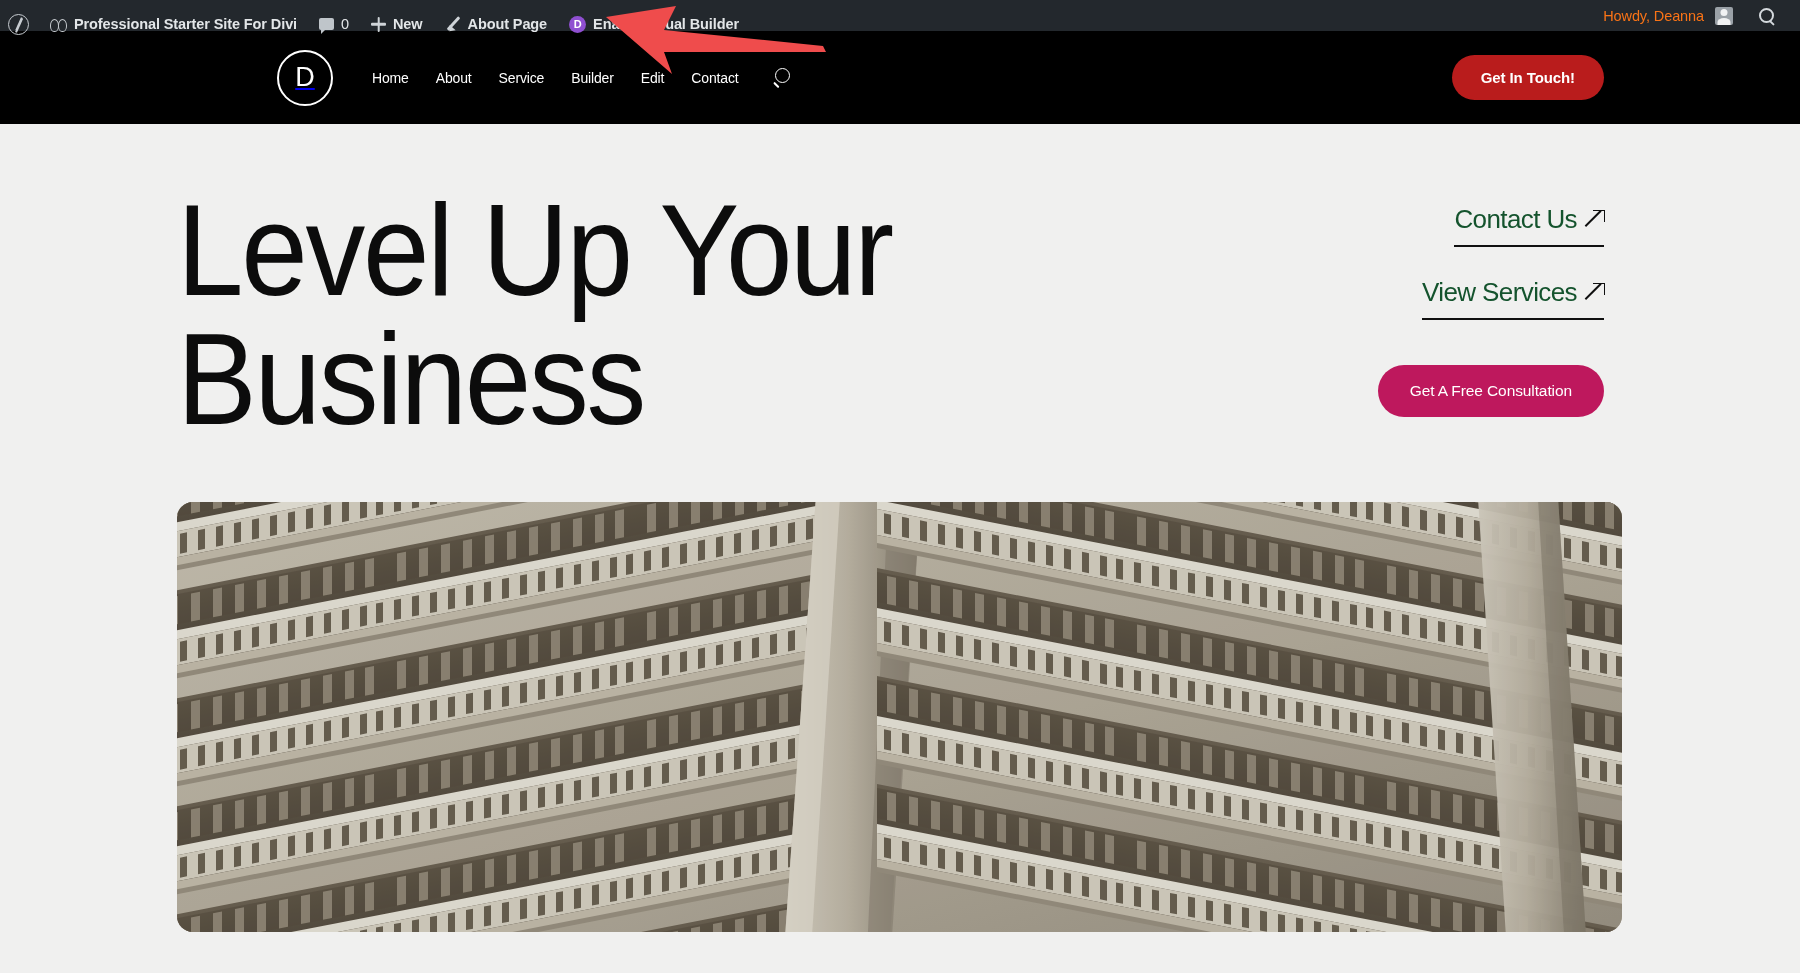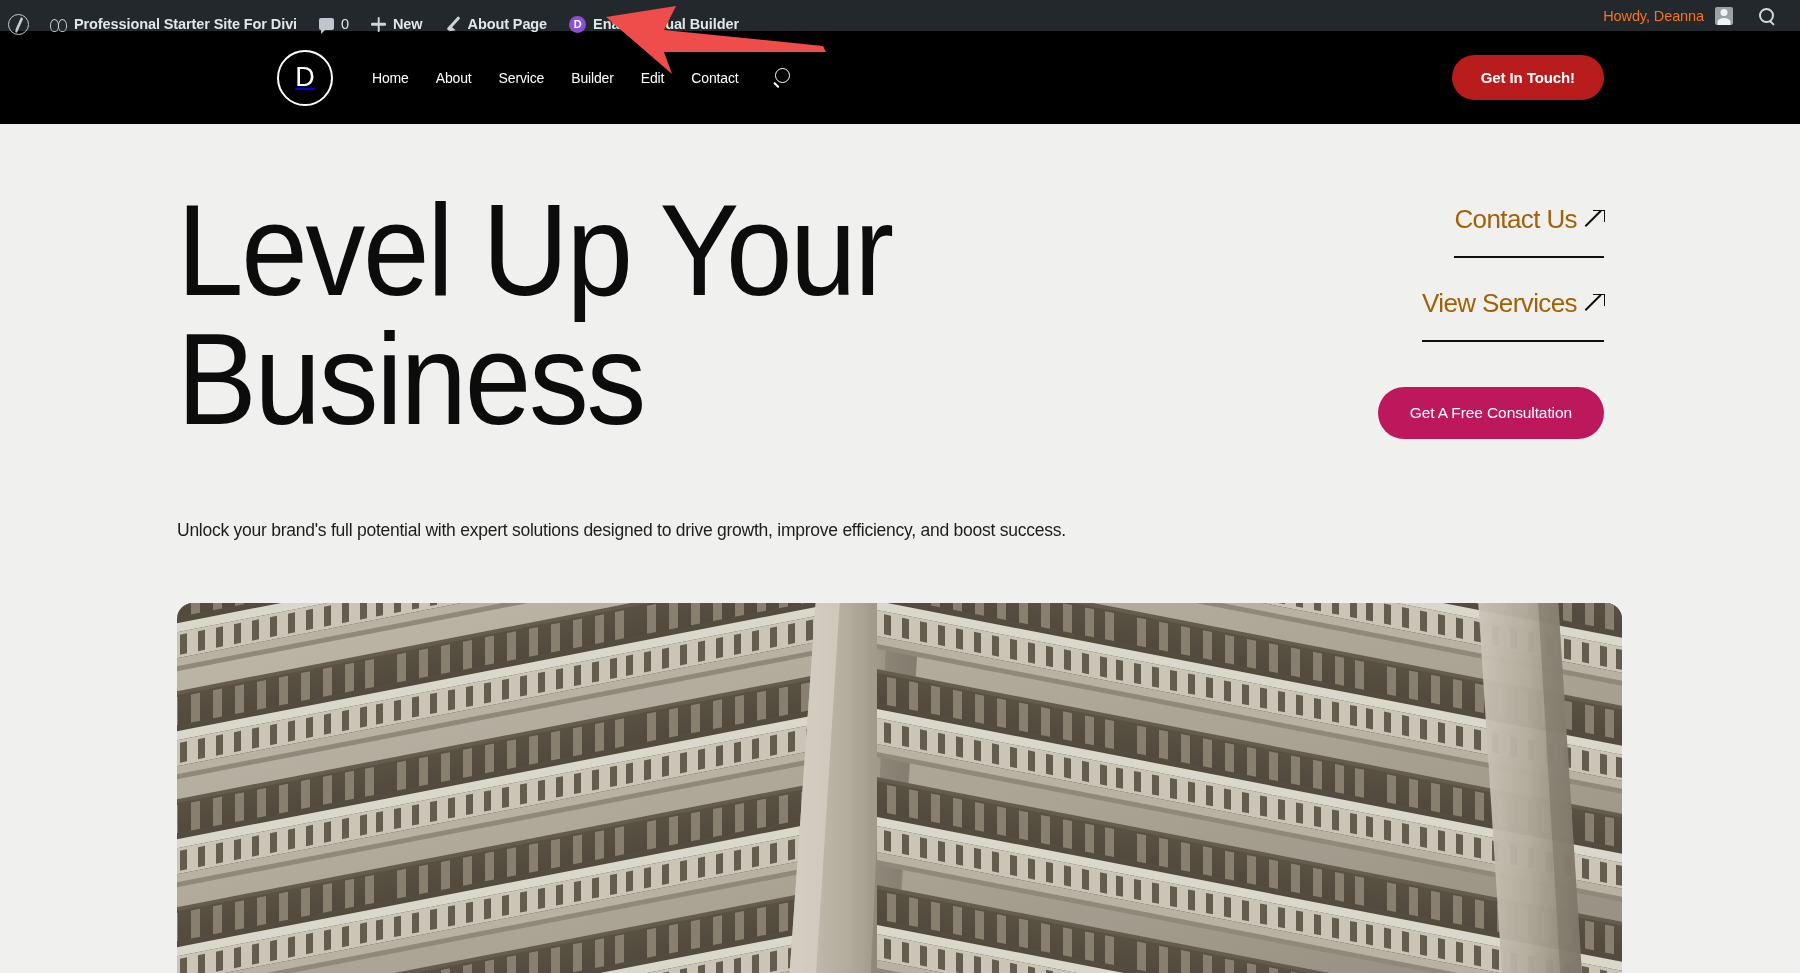--- a/index.html
+++ b/index.html
@@ -210,27 +210,27 @@
     padding-top:18px;
     display:flex;
     flex-direction:column;
     align-items:flex-end;
     gap:0;
   }
   .cta-link{
     display:flex;
     align-items:center;
     gap:9px;
-    color:#a16207;
+    color:#14532d;
     text-decoration:none;
     font-size:26px;
     font-weight:400;
     letter-spacing:-0.6px;
     border-bottom:2px solid #101010;
-    padding-bottom:21px;
+    padding-bottom:10px;
     white-space:nowrap;
   }
   .cta-link + .cta-link{ margin-top:30px; }
   .arrow-ne{
     display:inline-block;
     width:18px;height:18px;
     position:relative;
     margin-bottom:2px;
   }
   .arrow-ne::before{
@@ -347,21 +347,20 @@
   </div>
 </header>
 
 <main id="hero">
 
   <div class="hero-row">
 
     <div class="hero-left">
       <h1 id="hero-title">Level Up Your
 Business</h1>
-      <p id="hero-sub">Unlock your brand's full potential with expert solutions designed to drive growth, improve efficiency, and boost success.</p>
     </div>
 
     <div class="hero-right">
       <a class="cta-link" href="#">
         <span>Contact Us</span>
         <span class="arrow-ne"></span>
       </a>
       <a class="cta-link" href="#">
         <span>View Services</span>
         <span class="arrow-ne"></span>

